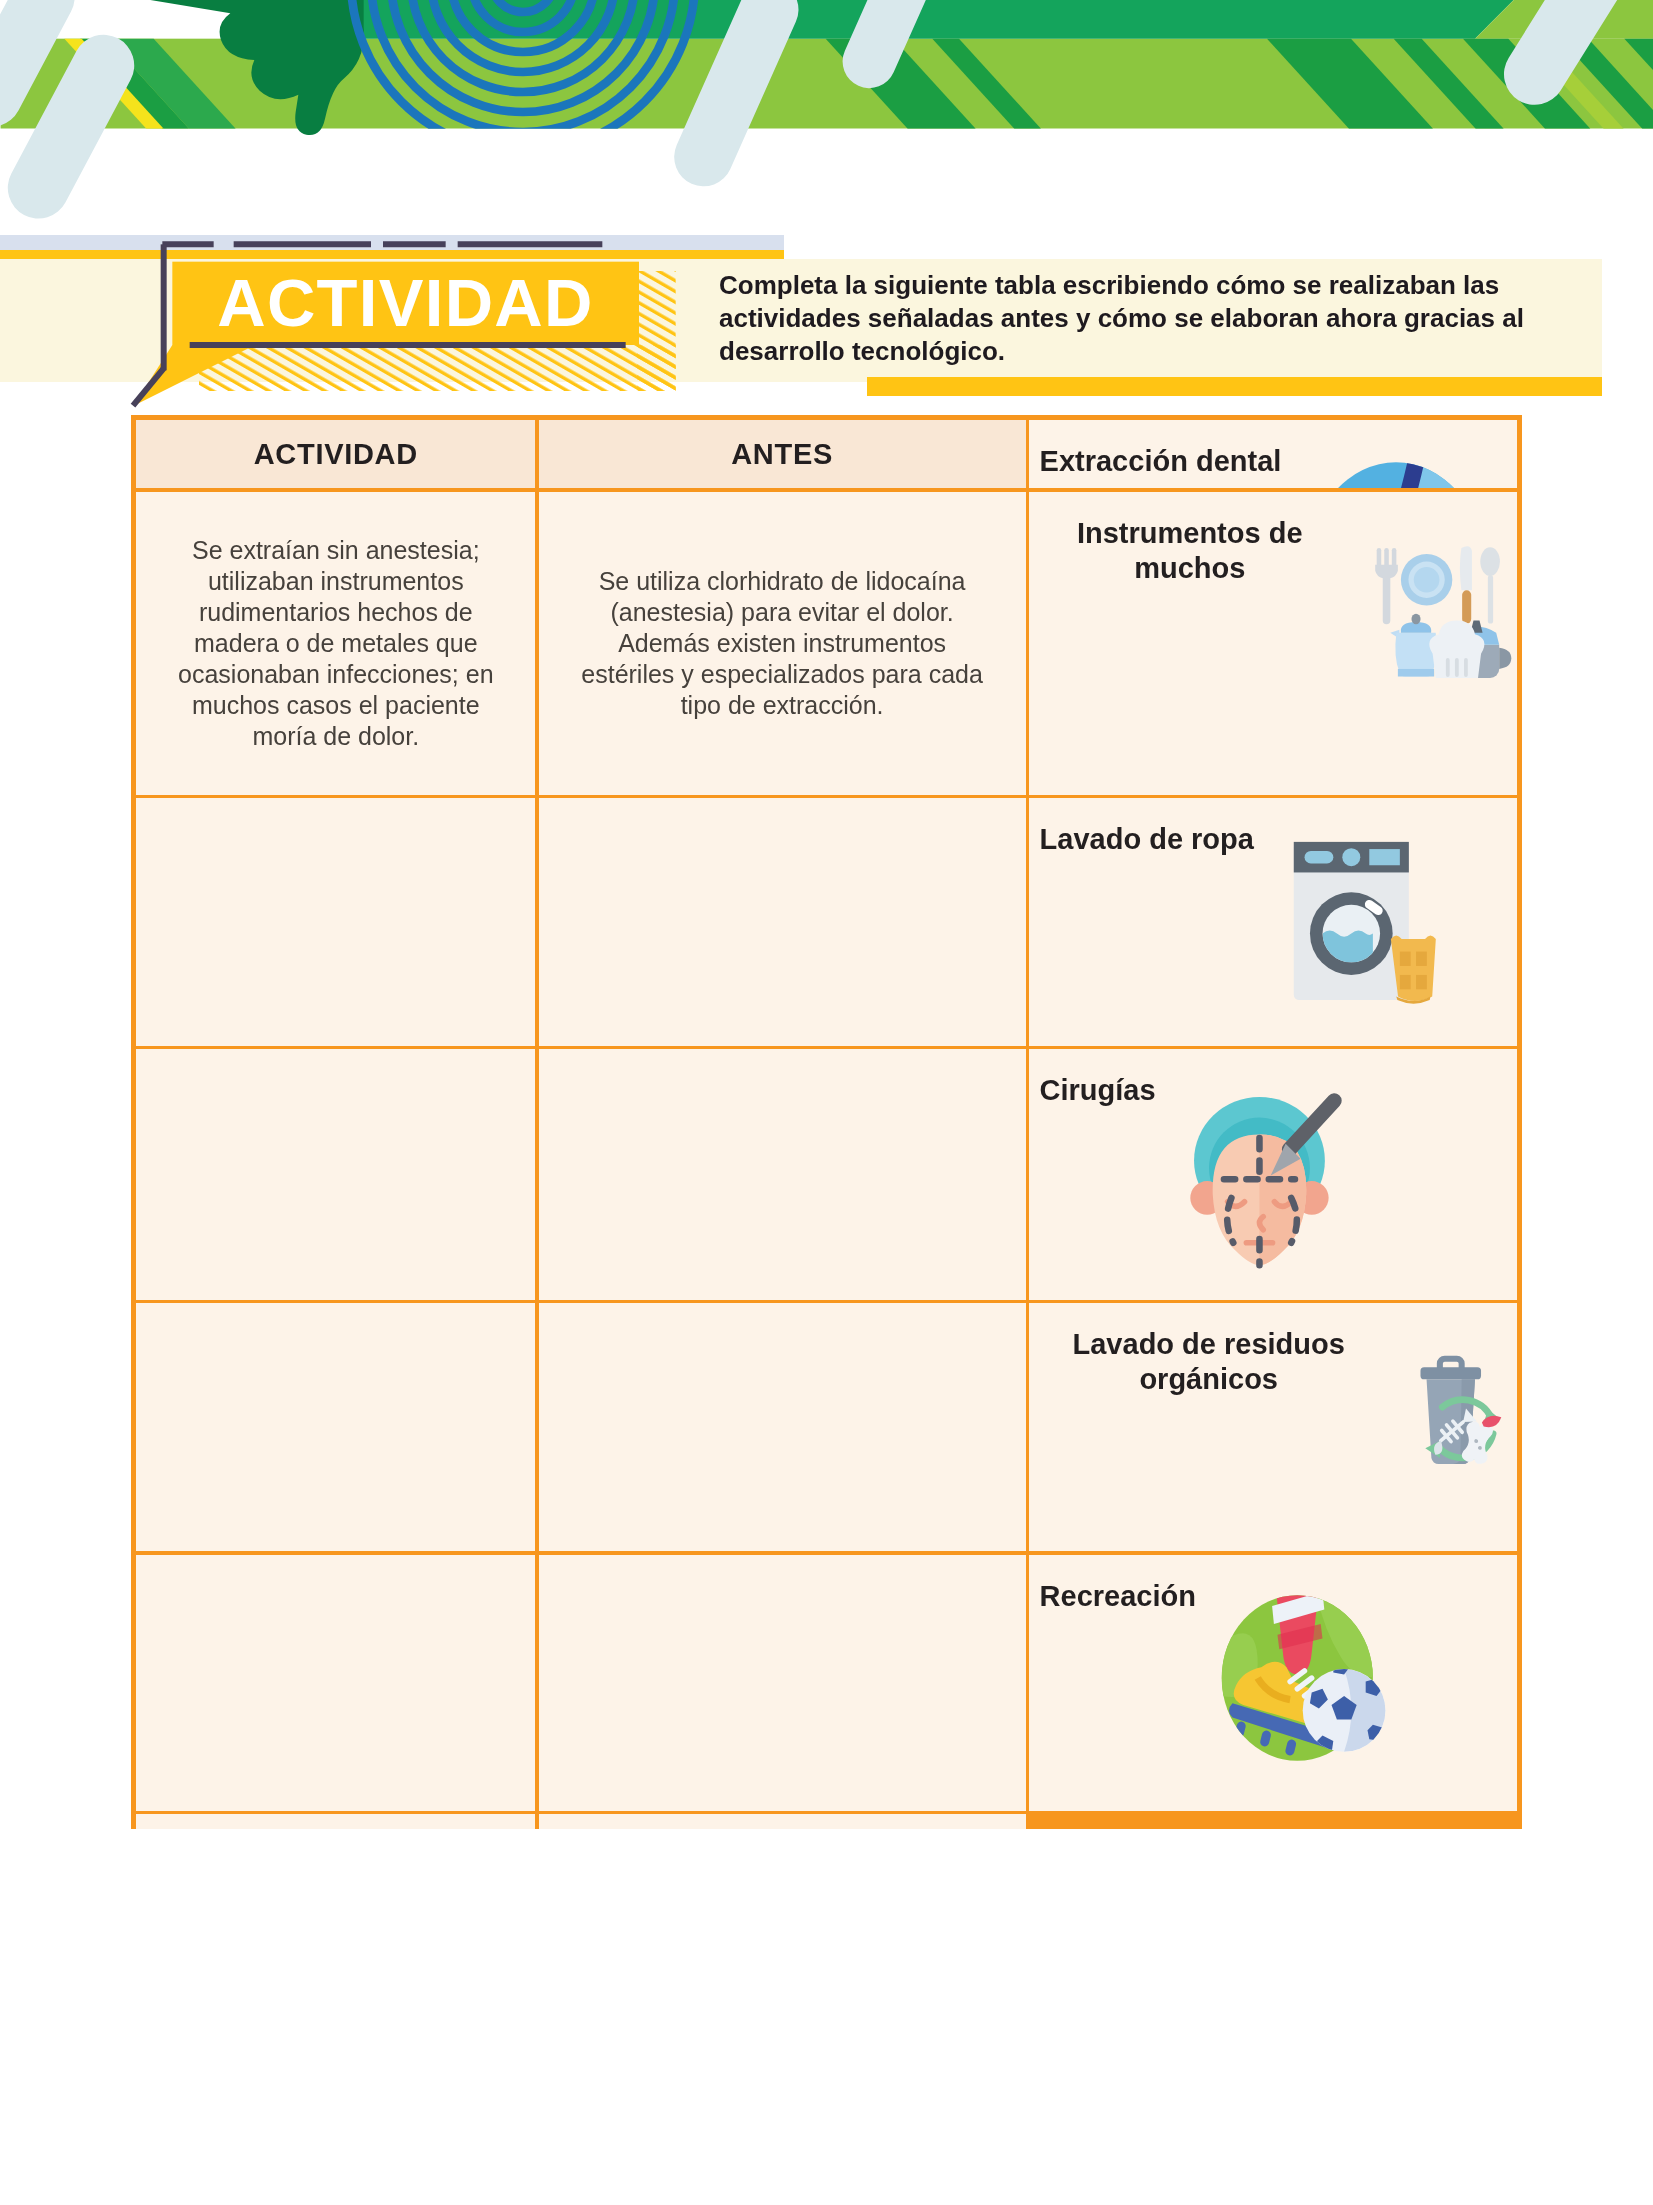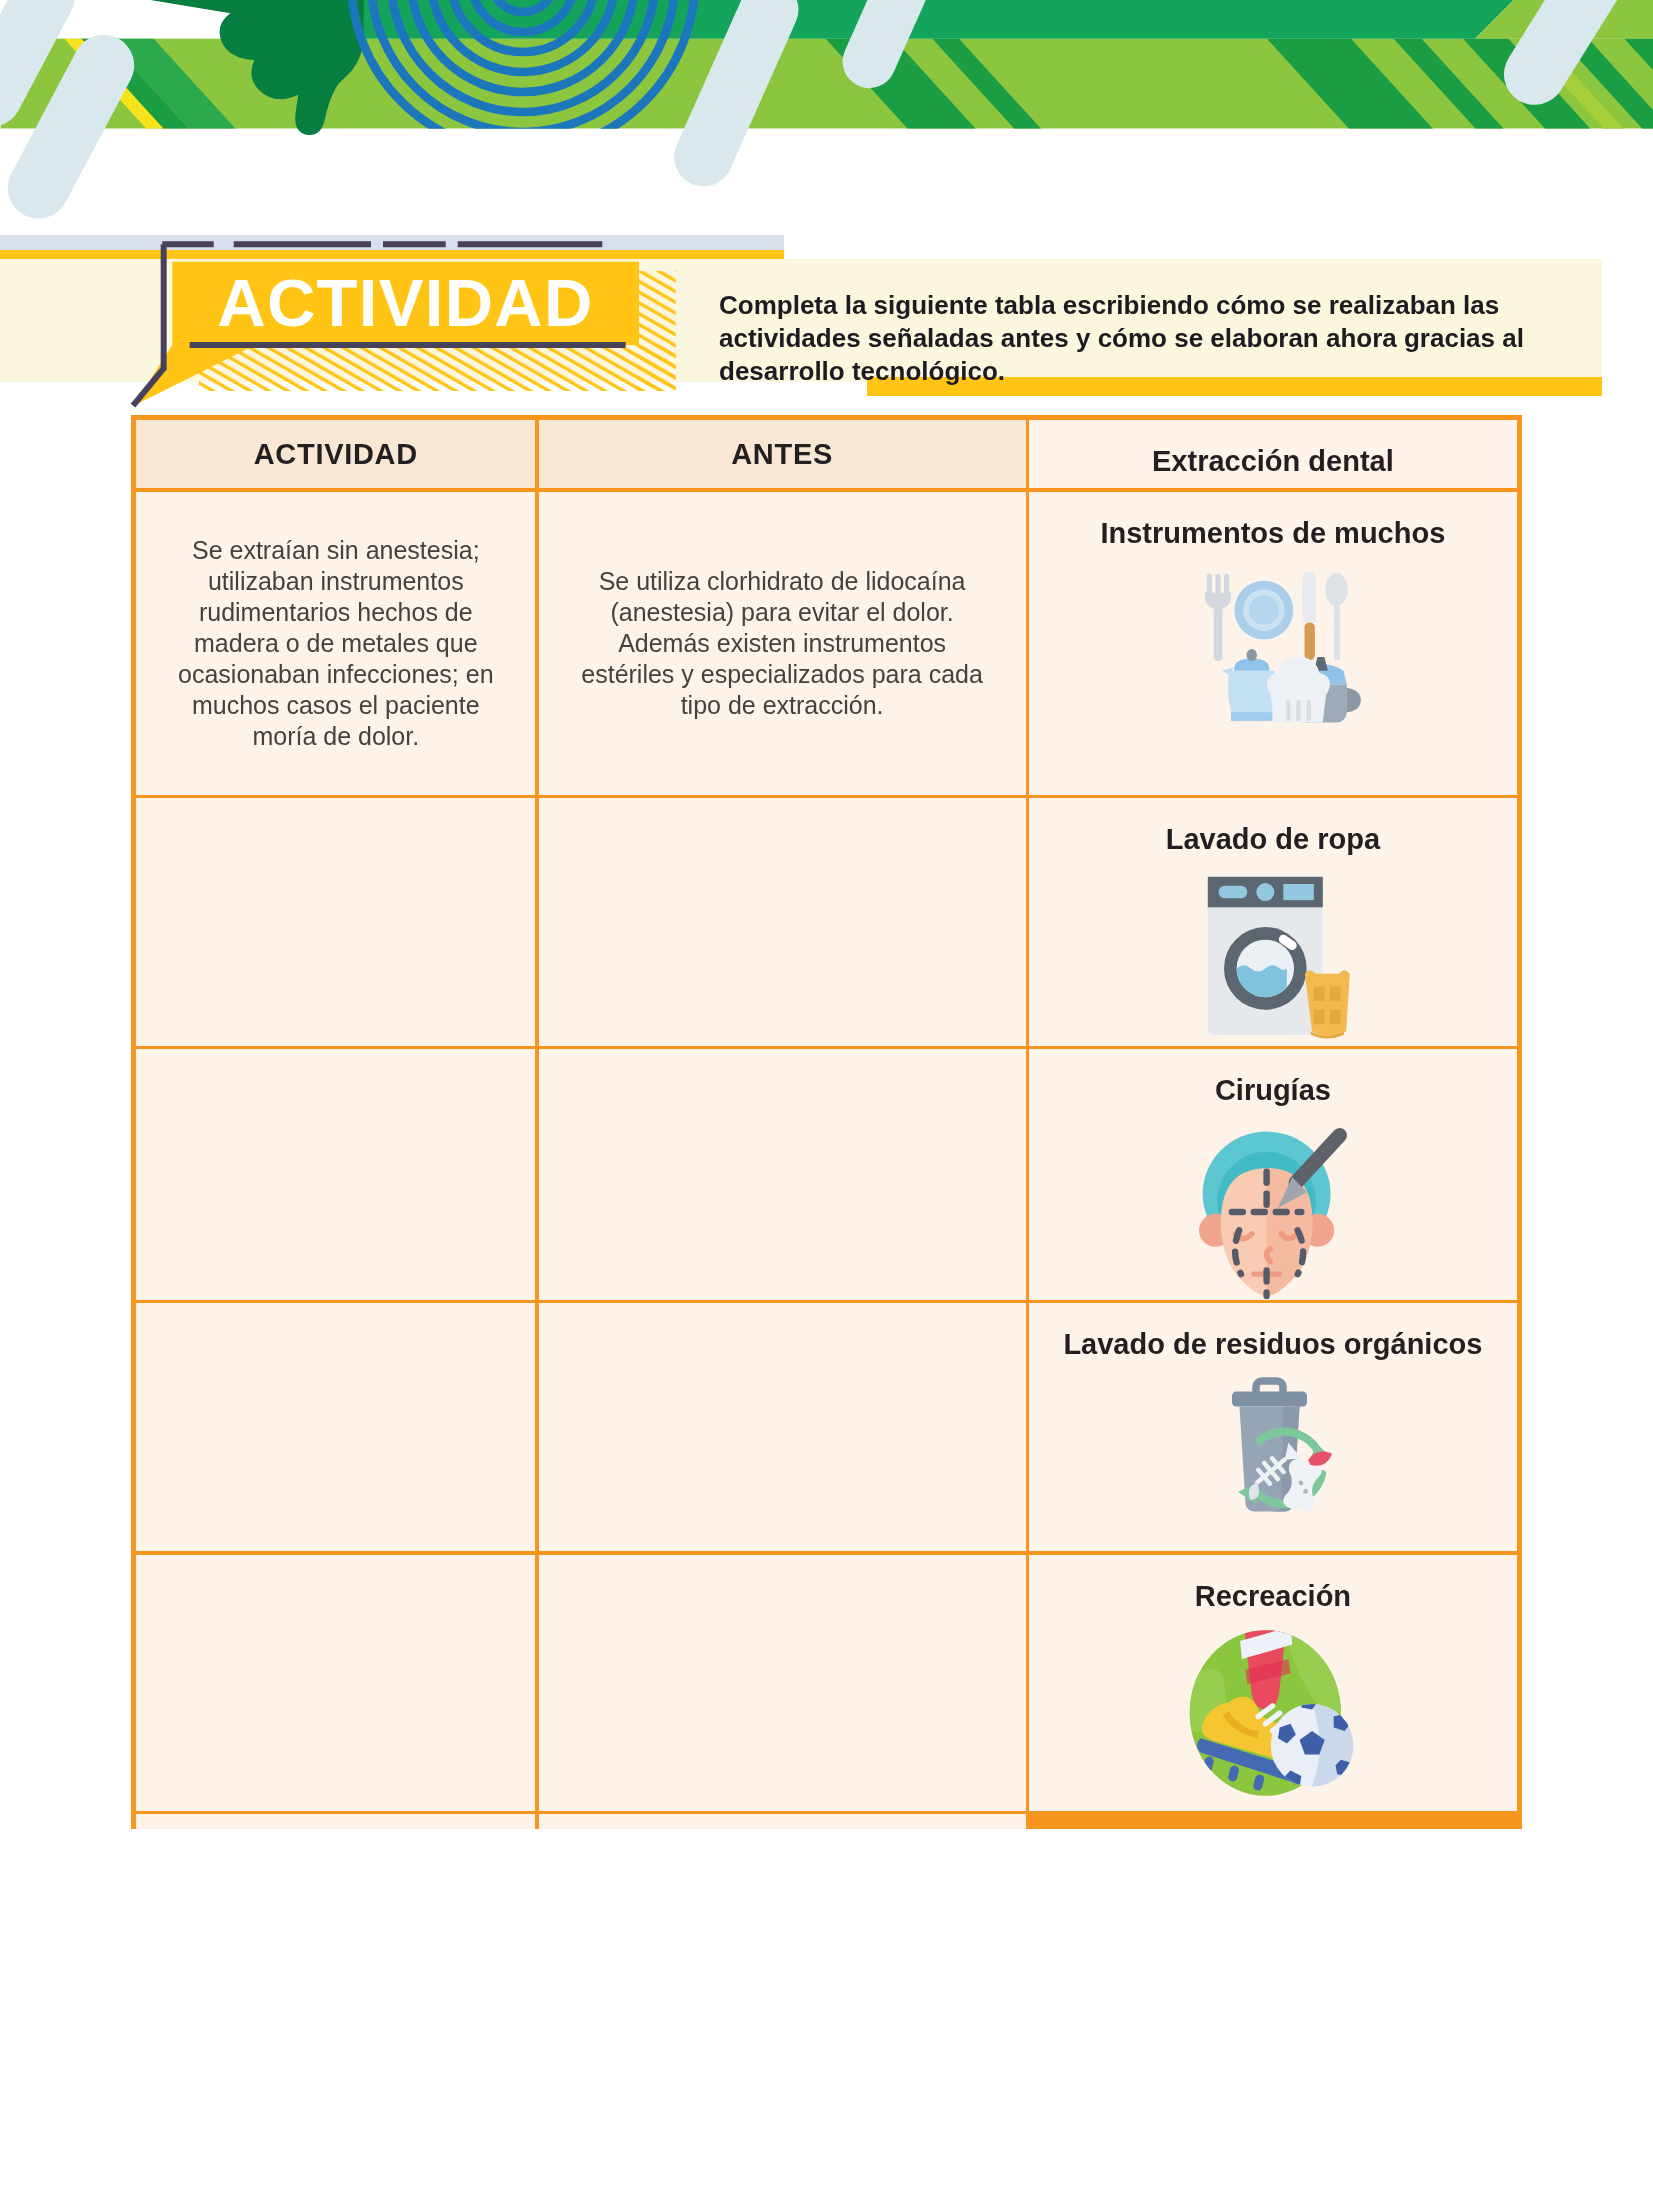--- a/index.html
+++ b/index.html
@@ -12,32 +12,32 @@
   
   .strip-blue{position:absolute;left:0;top:235px;width:784px;height:14.7px;background:#D8E0EE;}
   .strip-yellow{position:absolute;left:0;top:250px;width:784px;height:8.7px;background:#FFC414;}
   .cream{position:absolute;left:0;top:259px;width:1602px;height:123px;background:#FBF6DE;}
   .bar-bottom{position:absolute;left:867px;top:377px;width:735px;height:18.7px;background:#FFC414;}
   .banner-svg{position:absolute;left:0;top:227px;}
   .banner-text{position:absolute;left:172px;top:261px;width:467px;height:83px;
        display:flex;align-items:center;justify-content:center;color:#ffffff;
        font-weight:bold;font-size:67px;letter-spacing:1.3px;}
   .instructions{position:absolute;left:719px;top:269px;width:880px;
-       font-size:26px;line-height:33px;font-weight:bold;color:#1E1A1F;margin-top:20px;}
+       font-size:26px;line-height:33px;font-weight:bold;color:#1E1A1F;}
 
   
   .acttable{position:absolute;left:131px;top:415px;width:1391px;box-sizing:border-box;
        background:#F7961E;padding:5.3px;display:grid;
        grid-template-columns:399px 487px 488px;
        grid-template-rows:68px 303px 248px 251px 248px 256px 245px;
        gap:3.3px;}
   .cell{background:#FDF3E8;overflow:hidden;}
   .th{background:#F9E7D5;display:flex;align-items:center;justify-content:center;
        font-size:29px;font-weight:bold;color:#231F20;letter-spacing:0.7px;}
-  .act{display:flex;flex-direction:column;align-items:center;padding-top:24px;box-sizing:border-box;}
+  .act{display:flex;flex-direction:row;align-items:flex-start;padding-top:24px;box-sizing:border-box;}
   .act .label{font-size:29px;line-height:35px;font-weight:bold;color:#231F20;text-align:center;padding:0 10.7px;}
   .act svg{margin-top:9.3px;}
   .txt{display:flex;align-items:center;justify-content:center;padding:6.7px 31px;box-sizing:border-box;}
   .txt p{margin:0;font-size:25px;line-height:31px;color:#46413C;text-align:center;font-weight:400;}
 
   
   .badge{position:absolute;left:792px;top:2098px;width:69px;height:69px;box-sizing:border-box;
        border:7.3px solid #54575B;border-radius:50%;
        background:linear-gradient(100deg,#1A9C90 10%,#2FB254 90%);
        display:flex;align-items:center;justify-content:center;}

